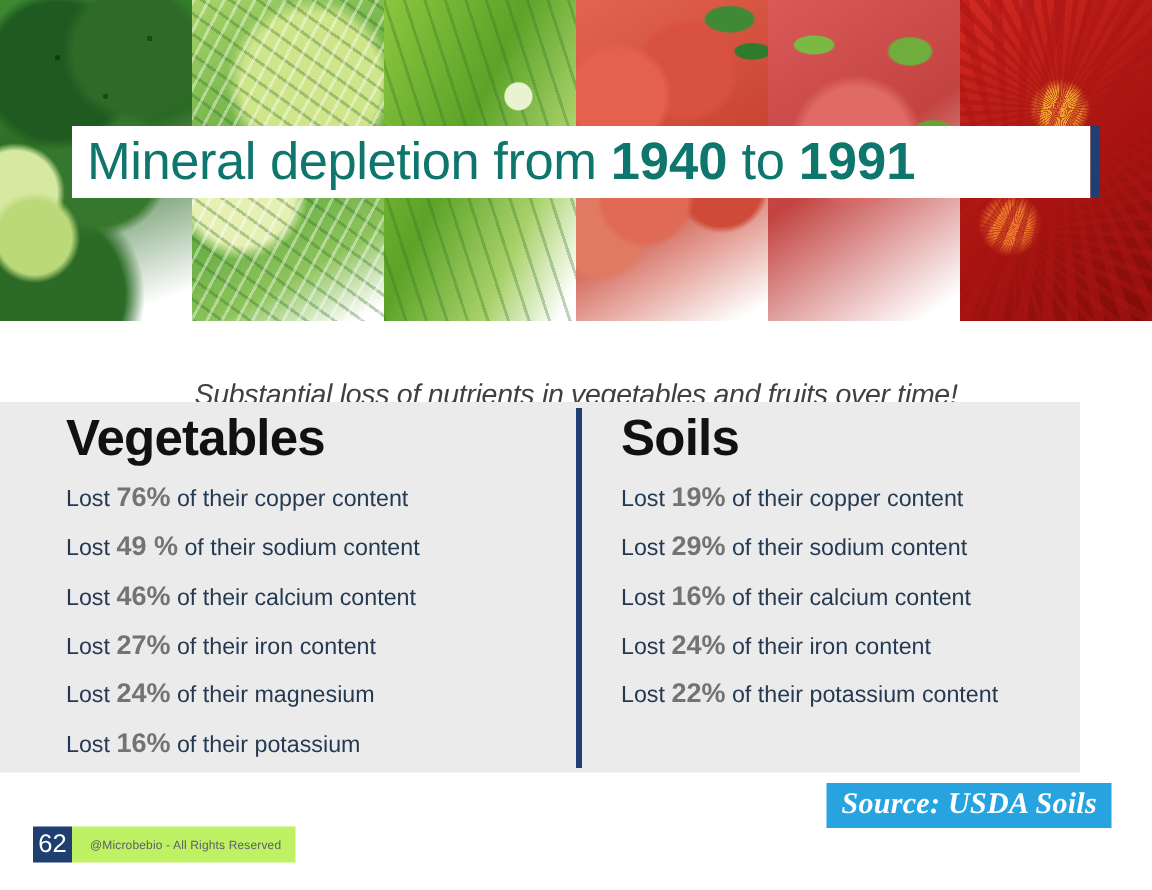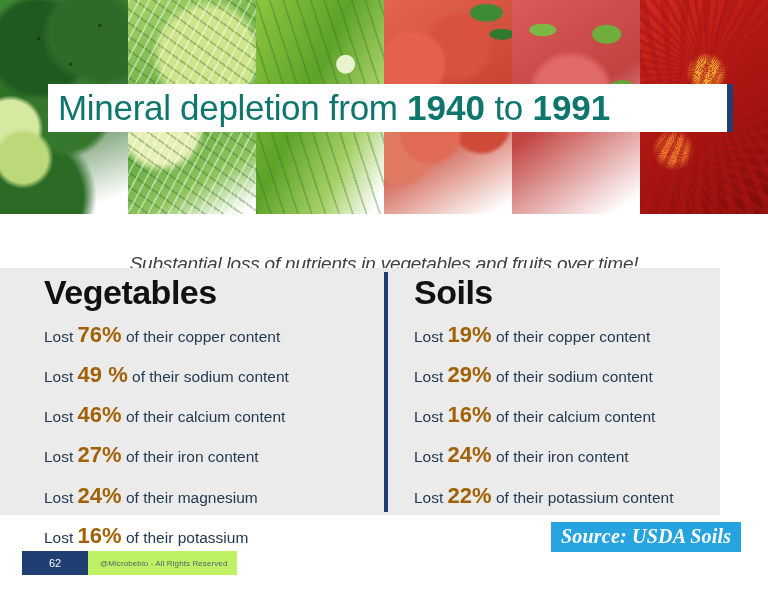--- a/index.html
+++ b/index.html
@@ -194,23 +194,23 @@
     line-height: 1.08;
   }
   .stat-list { margin: 0; padding: 0; list-style: none; }
   .stat-item {
     font-size: 15.5px;
     color: #243a52;
     line-height: 1.83;
     white-space: nowrap;
   }
   .stat-item .pct {
-    color: #a16207;
+    color: #737373;
     font-weight: bold;
-    font-size: 22px;
+    font-size: 18px;
   }
 
   
   #source-badge {
     position: absolute;
     left: 551px;
     top: 522px;
     padding: 3px 10px 4px 10px;
     background: #27a3e0;
     color: #ffffff;
@@ -222,24 +222,24 @@
   }
   #footer-bar {
     position: absolute;
     left: 22px;
     top: 551px;
     display: flex;
     align-items: stretch;
     height: 24px;
   }
   #page-number {
-    width: 66px;
+    width: 26px;
     background: #1f3f73;
     color: #ffffff;
-    font-size: 11px;
+    font-size: 17px;
     display: flex;
     align-items: center;
     justify-content: center;
   }
   #copyright {
     background: #bef264;
     color: #5a5f66;
     font-size: 8px;
     display: flex;
     align-items: center;

